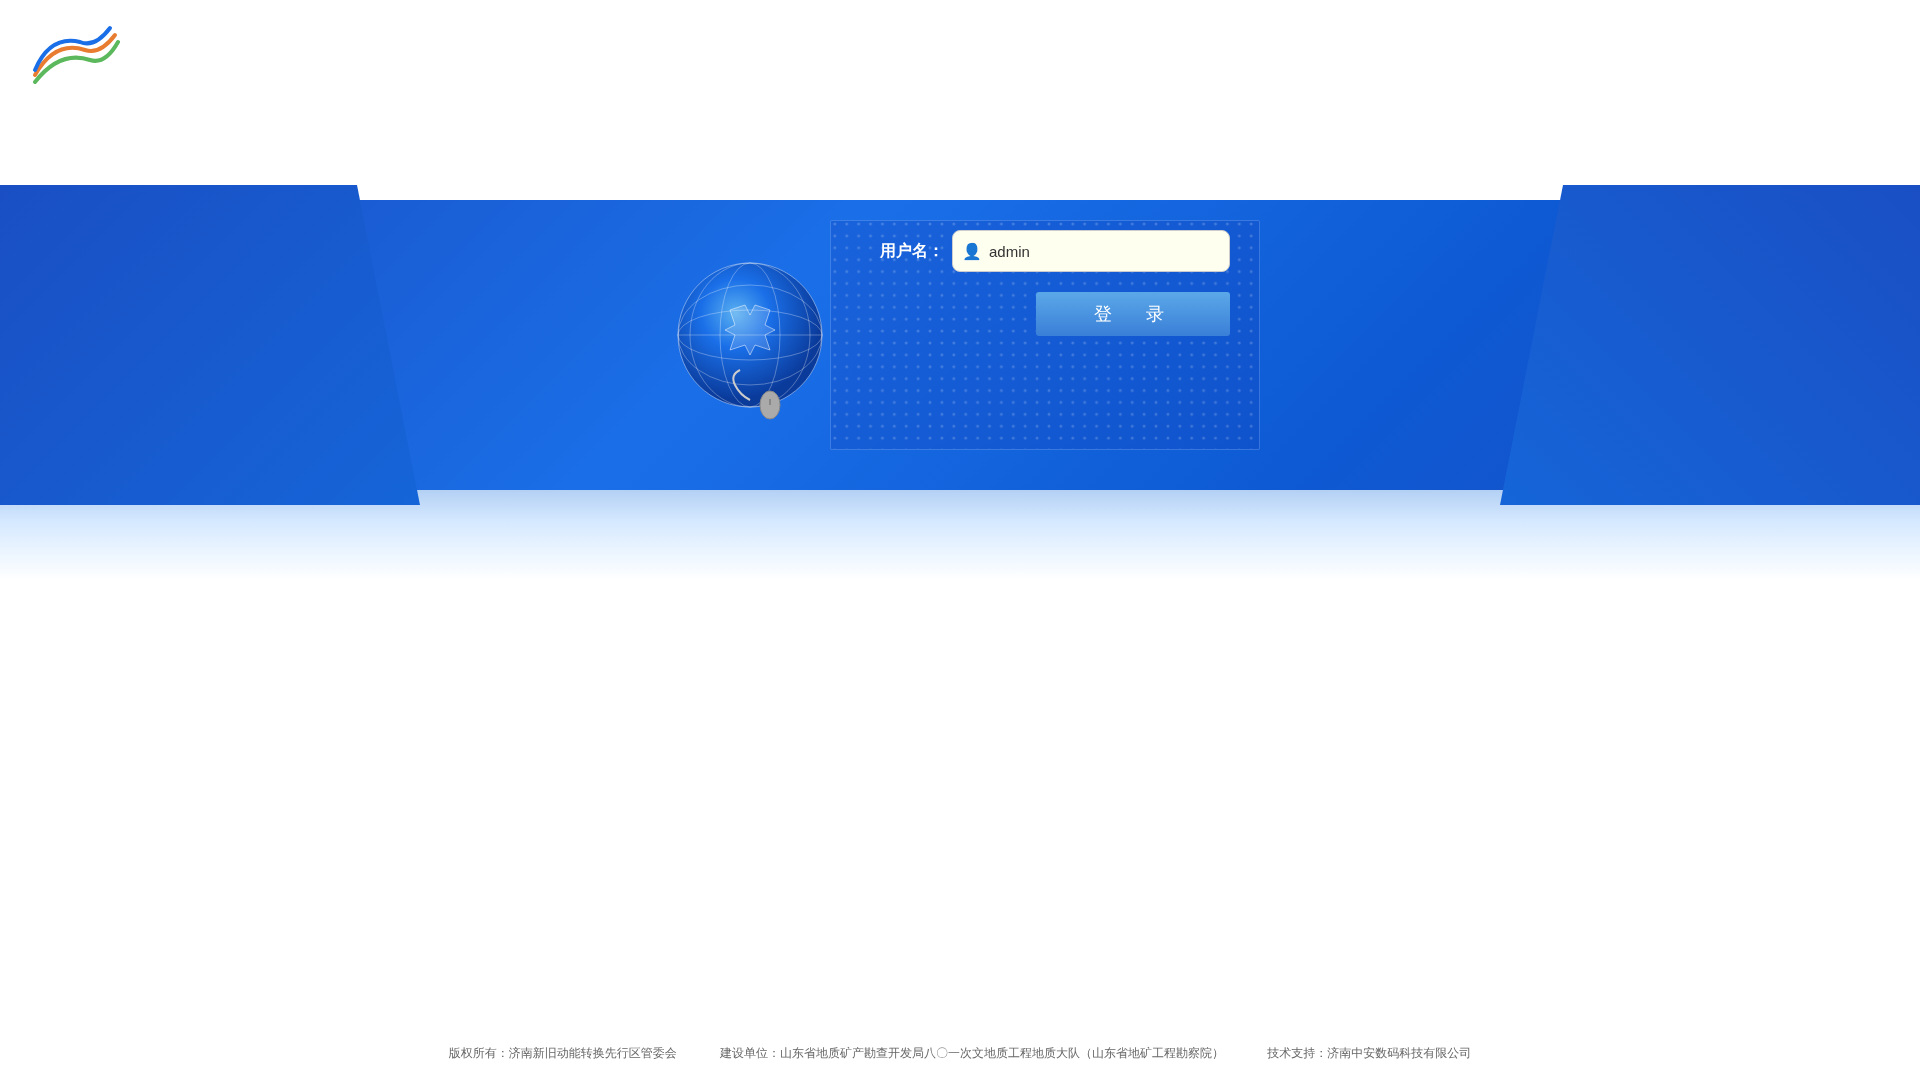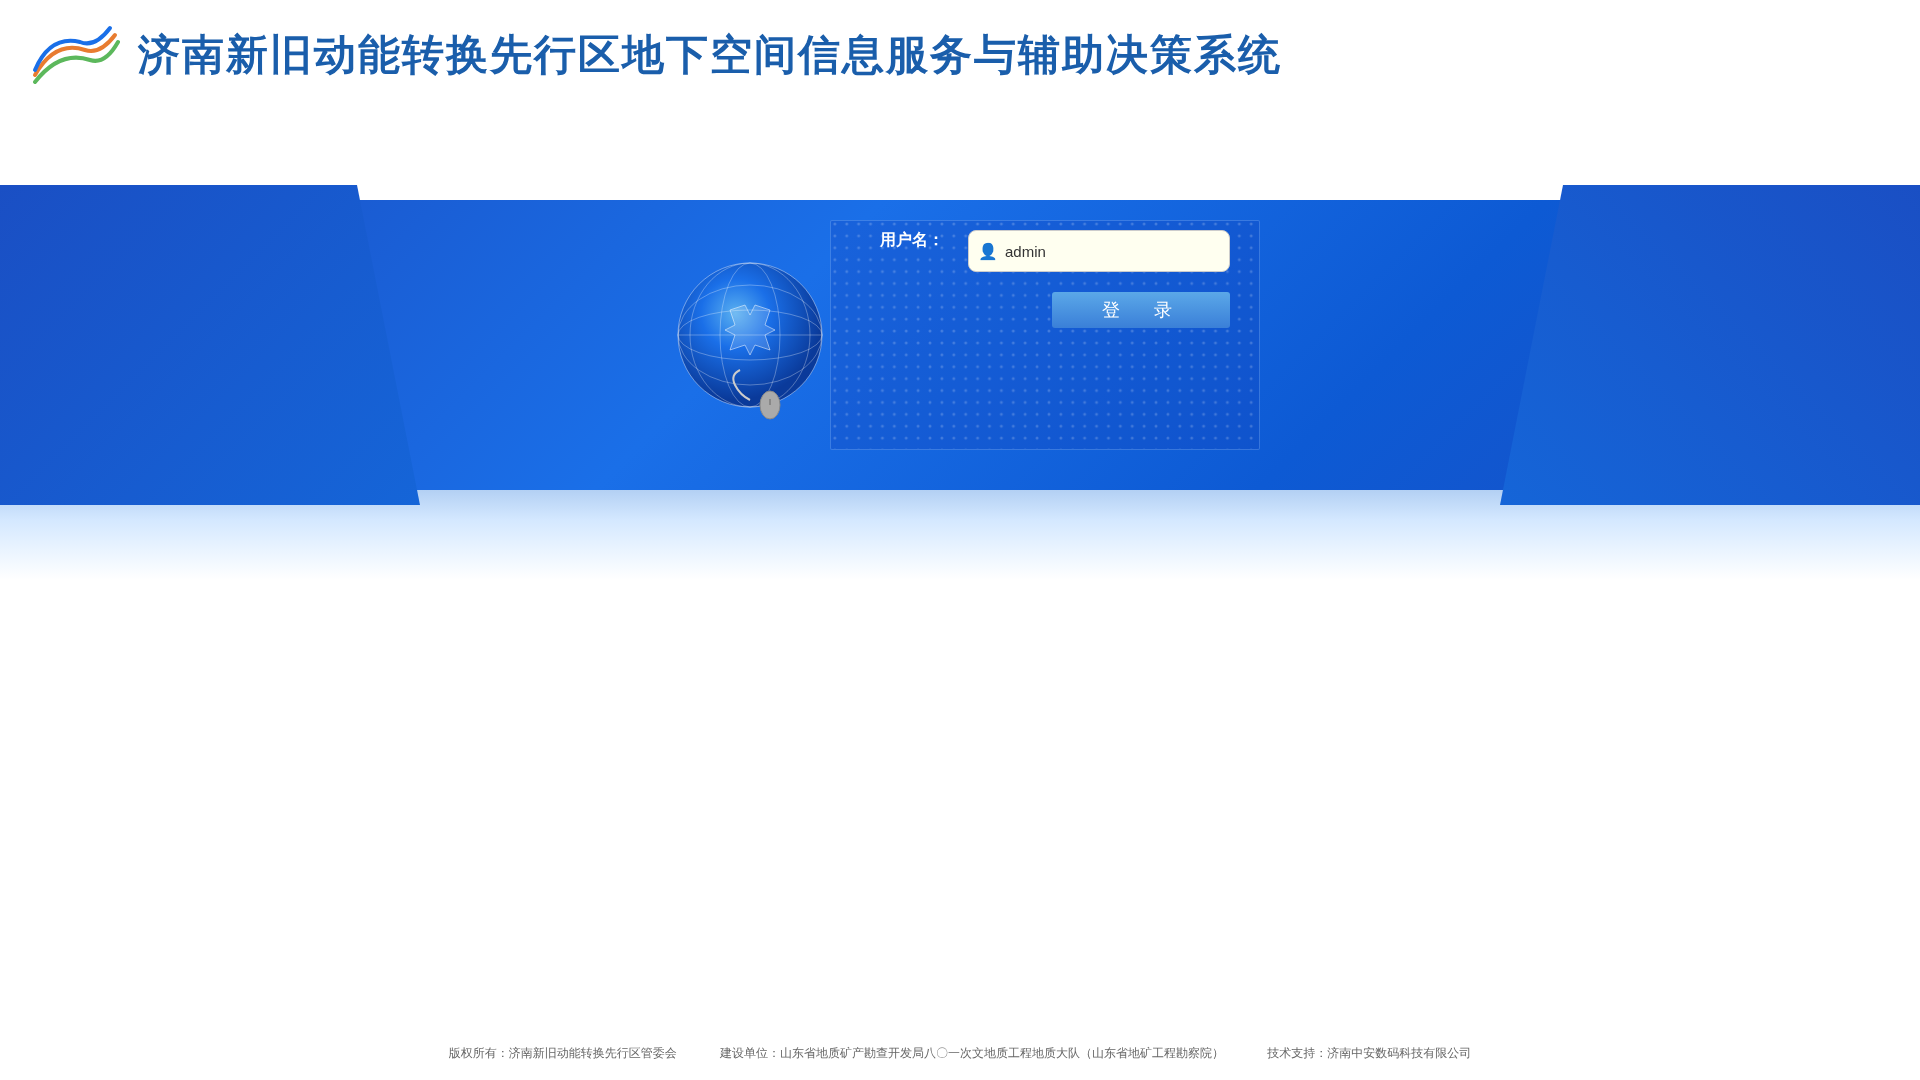--- a/index.html
+++ b/index.html
@@ -130,21 +130,22 @@
       left: calc(50% - 80px);
       width: 350px;
       z-index: 6;
       display: flex;
       flex-direction: column;
       gap: 20px;
     }
 
     .form-row {
       display: flex;
-      gap: 28px;
+      align-items: center;
+      gap: 12px;
     }
 
     .form-label {
       color: #ffffff;
       font-size: 16px;
       width: 60px;
       text-align: right;
       white-space: nowrap;
       font-weight: bold;
     }
@@ -213,21 +214,20 @@
 
     <svg id="logo-icon" viewBox="0 0 90 70" xmlns="http://www.w3.org/2000/svg">
 
       <path d="M5 55 Q25 20 55 30 Q70 35 85 15" stroke="#e87c30" stroke-width="4" fill="none" stroke-linecap="round"></path>
 
       <path d="M5 62 Q30 30 60 40 Q75 45 88 22" stroke="#5cb85c" stroke-width="4" fill="none" stroke-linecap="round"></path>
 
       <path d="M5 50 Q20 15 50 22 Q65 28 80 8" stroke="#1a6fe8" stroke-width="4" fill="none" stroke-linecap="round"></path>
     </svg>
     <div id="title-text-area">
-      <div id="main-title">济南新旧动能转换先行区地下空间信息服务与辅助决策系统</div>
     </div>
   </div>
 </div>
 
 <div id="blue-banner"></div>
 
 <div id="left-trap"></div>
 
 <div id="right-trap"></div>
 
@@ -293,21 +293,21 @@
   </div>
 
 
   <div class="form-row">
     <div style="width:60px;margin-right:12px;flex-shrink:0;"></div>
     <button id="login-button" style="
         background: linear-gradient(to bottom, #5ba8e8, #3a7fd8);
         color: #fff;
         border: none;
         border-radius: 3px;
-        height: 36px;
+        height: 44px;
         flex: 1;
         font-size: 18px;
         letter-spacing: 8px;
         cursor: pointer;
         font-family: 'Microsoft YaHei', SimHei, Arial, sans-serif;
       ">登　录</button>
   </div>
 </div>
 
 <div id="footer">

